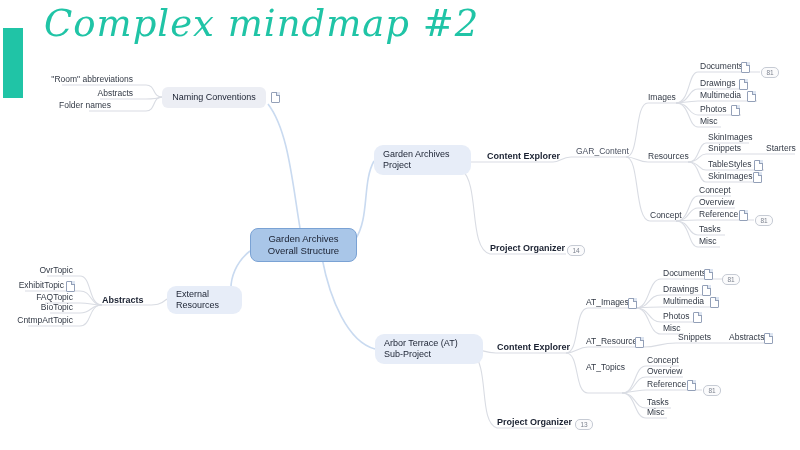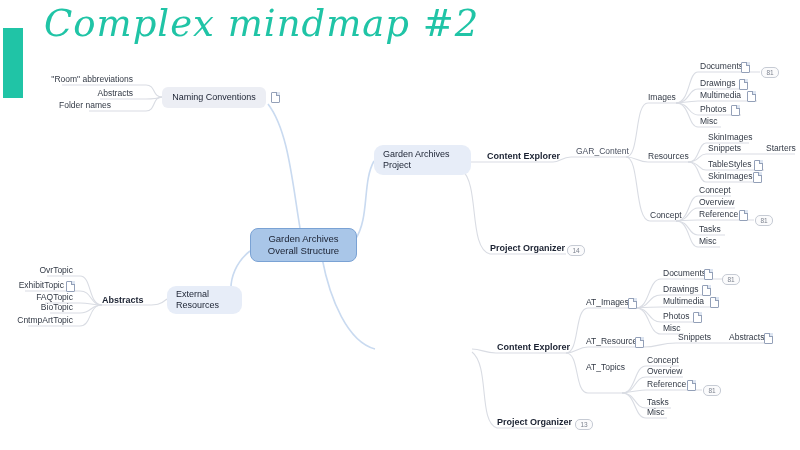--- a/index.html
+++ b/index.html
@@ -151,20 +151,22 @@
   <div class="node l1 ext">External
 Resources</div>
   <div class="lbl b" style="left:102px;top:295px">Abstracts</div>
   <div class="lbl" style="right:727px;top:265px">OvrTopic</div>
   <div class="lbl" style="right:736px;top:280px">ExhibitTopic</div>
   <span class="ic" style="left:66px;top:281px"></span>
   <div class="lbl" style="right:727px;top:292px">FAQTopic</div>
   <div class="lbl" style="right:727px;top:302px">BioTopic</div>
   <div class="lbl" style="right:727px;top:315px">CntmpArtTopic</div>
 
+  <div class="node l1 arbor">Arbor Terrace (AT)
+Sub-Project</div>
   <div class="lbl b" style="left:497px;top:342px">Content Explorer</div>
 
   <div class="lbl" style="left:586px;top:297px">AT_Images</div>
   <span class="ic" style="left:628px;top:298px"></span>
   <div class="lbl" style="left:663px;top:268px">Documents</div>
   <span class="ic" style="left:704px;top:269px"></span>
   <span class="bdg" style="left:722px;top:274px">81</span>
   <div class="lbl" style="left:663px;top:284px">Drawings</div>
   <span class="ic" style="left:702px;top:285px"></span>
   <div class="lbl" style="left:663px;top:296px">Multimedia</div>

